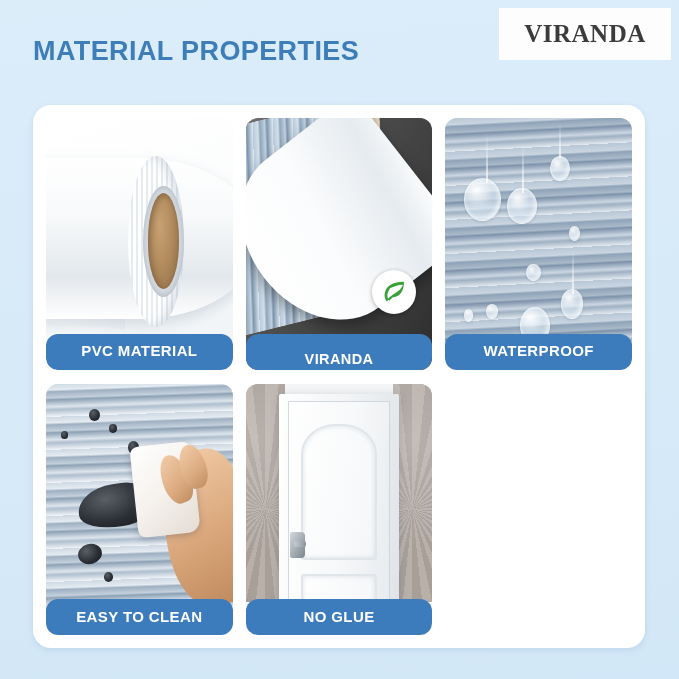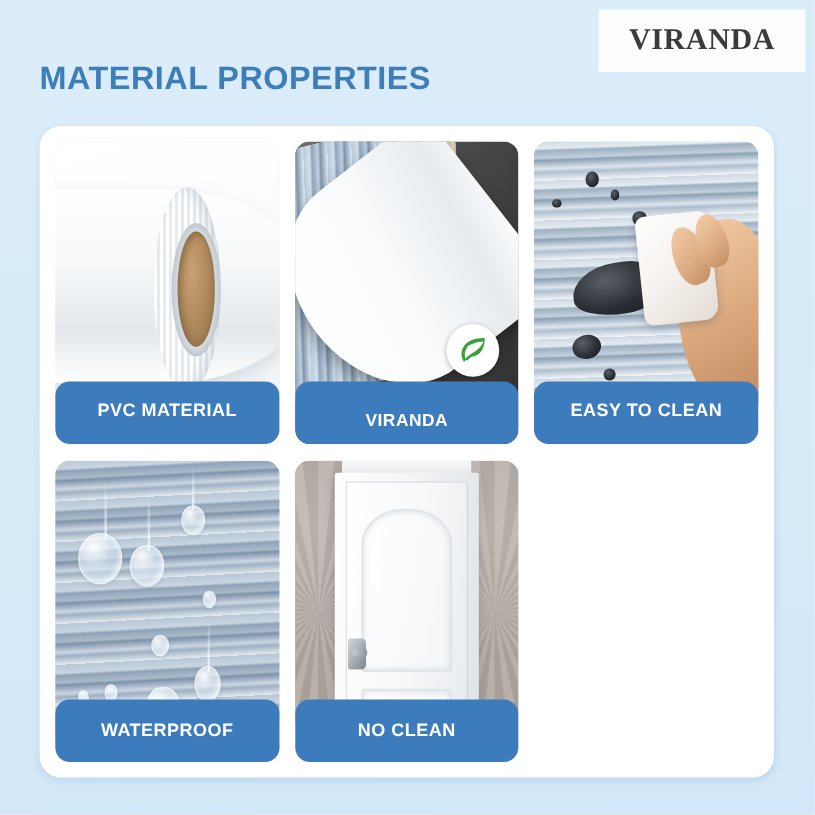--- a/index.html
+++ b/index.html
@@ -21,21 +21,21 @@
   .header {
     position: absolute;
     top: 0; left: 0;
     width: 679px;
     height: 105px;
   }
 
   .page-title {
     position: absolute;
     left: 33px;
-    top: 50px;
+    top: 36px;
     font-size: 27px;
     font-weight: bold;
     letter-spacing: 0.4px;
     color: #3e7eb8;
     white-space: nowrap;
   }
 
   .brand-box {
     position: absolute;
     right: 8px;
@@ -90,21 +90,21 @@
     position: absolute;
     inset: 0;
     overflow: hidden;
   }
 
   .card-label {
     position: absolute;
     left: 0;
     right: 0;
     bottom: 0;
-    height: 52px;
+    height: 36px;
     background: #3c7cbc;
     border-radius: 12px;
     display: flex;
     align-items: center;
     justify-content: center;
     text-align: center;
     color: #ffffff;
     font-weight: bold;
     font-size: 15px;
     letter-spacing: 0.4px;
@@ -462,68 +462,68 @@
         <span>
           <br>
           <span>VIRANDA</span>
         </span>
       </div>
     </div>
 
 
     <div class="card">
       <div class="card-media">
-        <div class="wood-strips light"></div>
-        <div class="stain stain-big"></div>
-        <div class="stain" style="left:17%;top:64%;width:13%;height:8%;transform:rotate(-14deg);"></div>
-        <div class="stain" style="left:31%;top:75%;width:5%;height:4%;"></div>
-        <div class="stain" style="left:23%;top:10%;width:6%;height:5%;"></div>
-        <div class="stain" style="left:34%;top:16%;width:4%;height:3.5%;"></div>
-        <div class="stain" style="left:44%;top:23%;width:6%;height:5%;"></div>
-        <div class="stain" style="left:8%;top:19%;width:4%;height:3%;"></div>
-        <div class="cloth"></div>
-        <div class="clean-hand"></div>
-        <div class="clean-finger" style="left:62%;top:28%;width:15%;height:20%;transform:rotate(-22deg);"></div>
-        <div class="clean-finger" style="left:72%;top:24%;width:14%;height:18%;transform:rotate(-16deg);"></div>
-      </div>
-      <div class="card-label">EASY TO CLEAN</div>
-    </div>
-
-    <div class="card">
-      <div class="card-media">
         <div class="wood-strips"></div>
         <div class="drop" style="left:10%;top:24%;width:20%;height:17%;"></div>
         <div class="drop-tail" style="left:22%;top:6%;height:20%;"></div>
         <div class="drop" style="left:33%;top:28%;width:16%;height:14%;"></div>
         <div class="drop-tail" style="left:41%;top:10%;height:20%;"></div>
         <div class="drop" style="left:56%;top:15%;width:11%;height:10%;"></div>
         <div class="drop-tail" style="left:61%;top:2%;height:14%;"></div>
         <div class="drop" style="left:43%;top:58%;width:8%;height:7%;"></div>
         <div class="drop" style="left:66%;top:43%;width:6%;height:6%;"></div>
         <div class="drop" style="left:40%;top:75%;width:16%;height:15%;"></div>
         <div class="drop" style="left:62%;top:68%;width:12%;height:12%;"></div>
         <div class="drop-tail" style="left:68%;top:52%;height:18%;"></div>
         <div class="drop" style="left:10%;top:76%;width:5%;height:5%;"></div>
         <div class="drop" style="left:22%;top:74%;width:6%;height:6%;"></div>
       </div>
       <div class="card-label">WATERPROOF</div>
     </div>
 
     <div class="card">
       <div class="card-media">
+        <div class="wood-strips light"></div>
+        <div class="stain stain-big"></div>
+        <div class="stain" style="left:17%;top:64%;width:13%;height:8%;transform:rotate(-14deg);"></div>
+        <div class="stain" style="left:31%;top:75%;width:5%;height:4%;"></div>
+        <div class="stain" style="left:23%;top:10%;width:6%;height:5%;"></div>
+        <div class="stain" style="left:34%;top:16%;width:4%;height:3.5%;"></div>
+        <div class="stain" style="left:44%;top:23%;width:6%;height:5%;"></div>
+        <div class="stain" style="left:8%;top:19%;width:4%;height:3%;"></div>
+        <div class="cloth"></div>
+        <div class="clean-hand"></div>
+        <div class="clean-finger" style="left:62%;top:28%;width:15%;height:20%;transform:rotate(-22deg);"></div>
+        <div class="clean-finger" style="left:72%;top:24%;width:14%;height:18%;transform:rotate(-16deg);"></div>
+      </div>
+      <div class="card-label">EASY TO CLEAN</div>
+    </div>
+
+    <div class="card">
+      <div class="card-media">
         <div class="door-bg-mid"></div>
         <div class="wall-l"></div>
         <div class="wall-r"></div>
         <div class="baseboard-l"></div>
         <div class="baseboard-r"></div>
         <div class="door-frame">
           <div class="door-slab">
             <div class="door-panel-top"></div>
             <div class="door-panel-bottom"></div>
             <div class="door-handle"></div>
           </div>
         </div>
       </div>
-      <div class="card-label">NO CLEAN</div>
+      <div class="card-label">NO GLUE</div>
     </div>
 
   </div>
 </div>
 
 </body></html>

